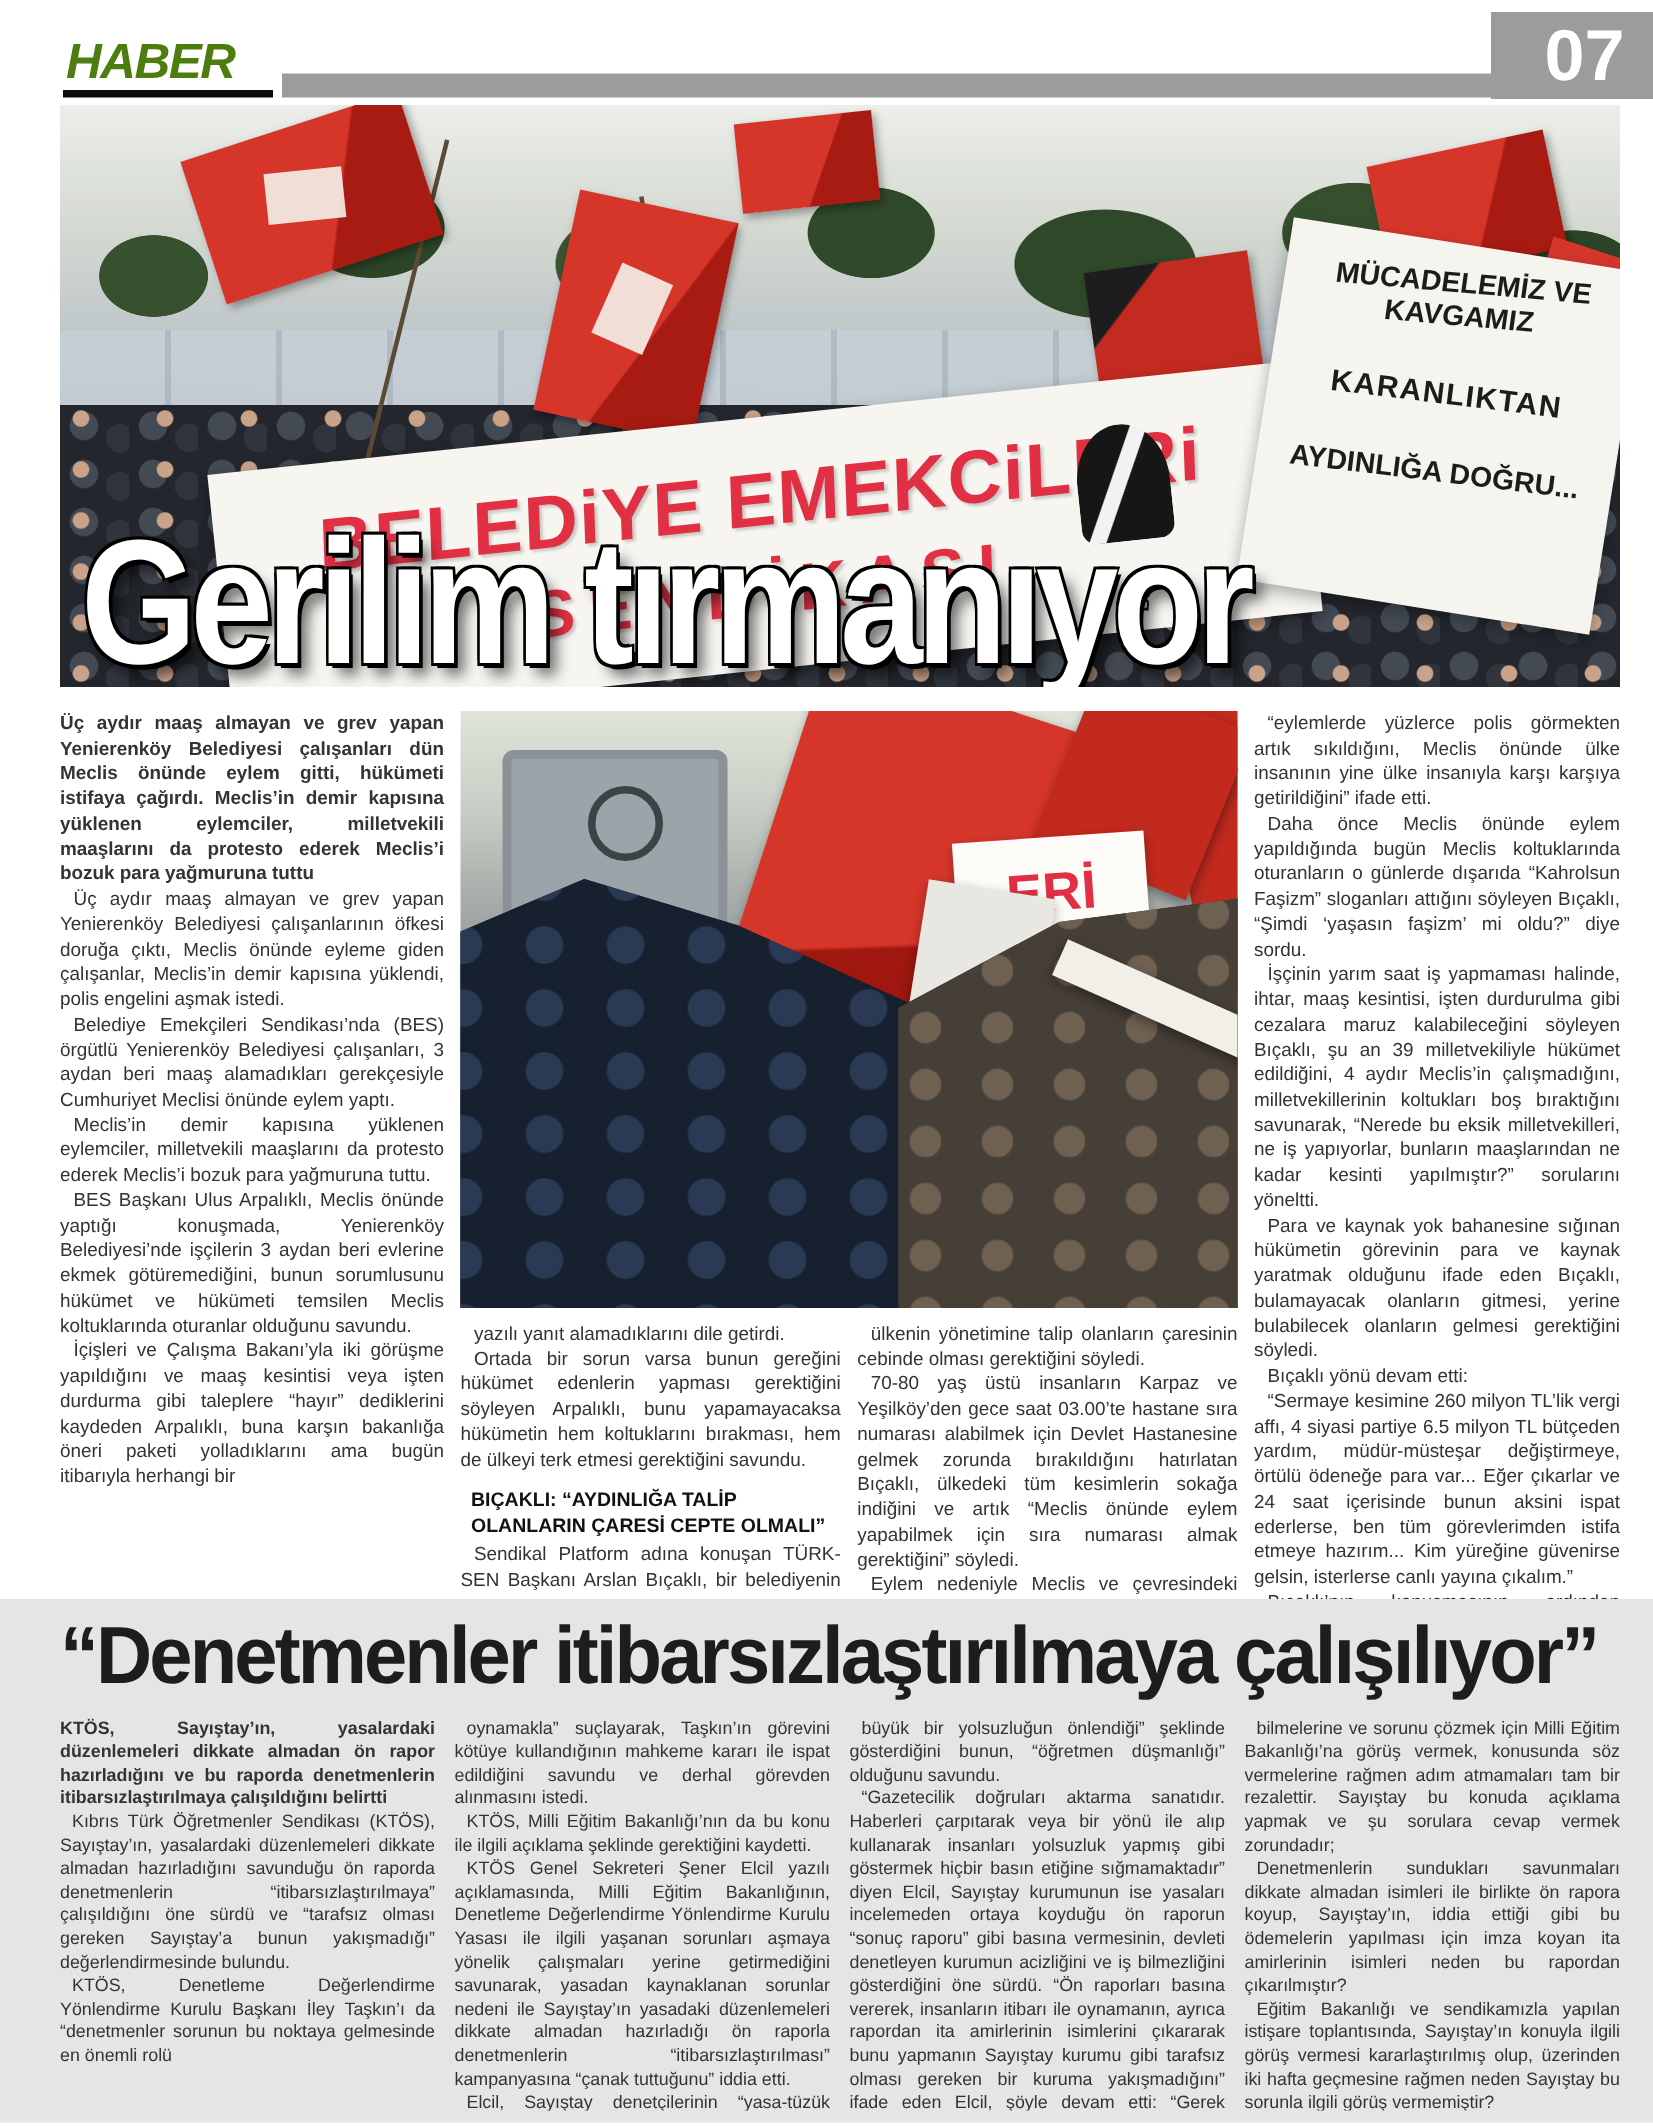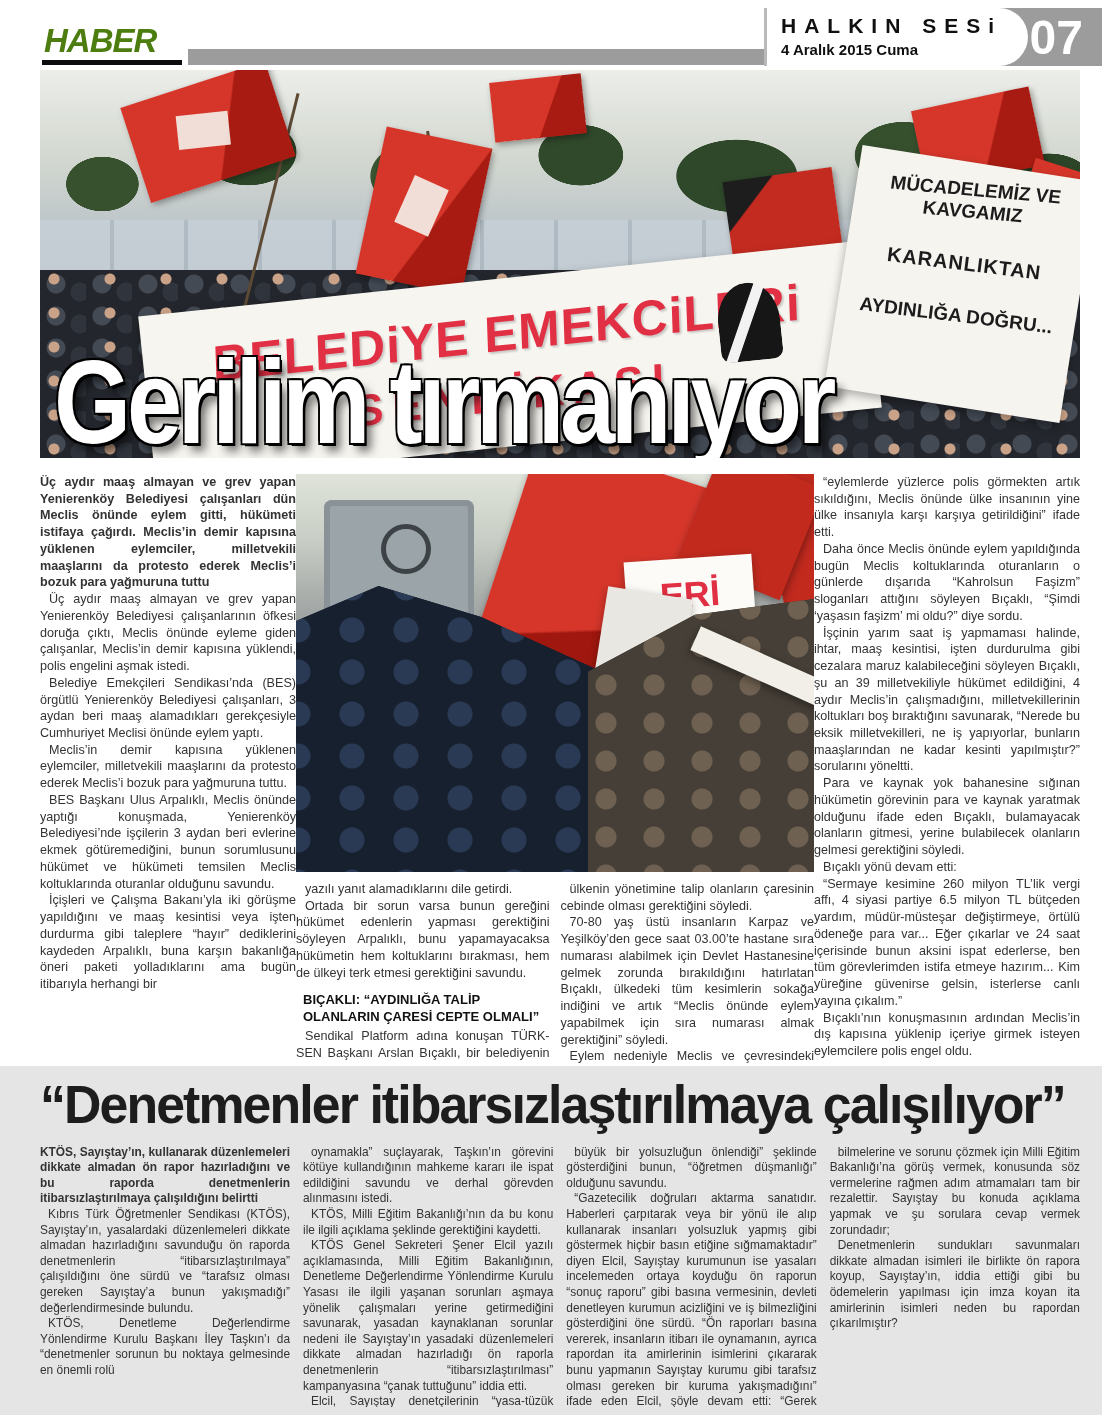--- a/index.html
+++ b/index.html
@@ -62,21 +62,21 @@
   .banner2 div{font-weight:800;color:#1c1c1c;}
   .b2l1{font-size:19px;transform:rotate(-4deg) skew(-3deg);}
   .b2l2{font-size:20px;margin-top:30px;transform:rotate(-2deg);letter-spacing:1px;}
   .b2l3{font-size:19px;margin-top:30px;transform:rotate(-2deg);}
   .headline-overlay{position:absolute;left:14px;bottom:0px;font-size:118px;font-weight:800;color:#fff;
         line-height:.95;white-space:nowrap;letter-spacing:-5px;transform:scaleX(.84);
         transform-origin:left bottom;
         text-shadow:3px 3px 0 #000,-2px -2px 0 #000,2px -2px 0 #000,-2px 2px 0 #000,8px 8px 10px rgba(0,0,0,.55);}
 
   
-  .story{display:grid;grid-template-columns:256px 518px 1fr;
+  .story{display:grid;grid-template-columns:256px 518px 1fr;column-gap:11px;
          margin:16px 22px 0 40px;height:592px;overflow:hidden;}
   .lead{font-size:15.5px;font-weight:bold;line-height:1.38;color:#222;margin:0 0 12px 0;}
   .bodycol p{font-size:12.6px;line-height:1.33;text-align:justify;text-indent:9px;margin:0;color:#333;}
   .subhead{font-weight:bold;font-size:13px;color:#111;line-height:1.3;margin:11px 0 2px 7px;}
   .midcols{display:grid;grid-template-columns:1fr 1fr;column-gap:11px;margin-top:9px;overflow:hidden;}
 
   
   .photo-mid{position:relative;height:398px;overflow:hidden;
              background:linear-gradient(#e0e4da 0%,#c9cfc6 16%,#abafac 30%,#6d7278 62%,#40454e 100%);}
   .monument{position:absolute;left:28px;top:26px;width:150px;height:150px;background:#9ba4a9;
@@ -112,24 +112,20 @@
 </style>
 </head>
 <body>
 
 <div class="page">
 
   <div class="header">
     <div class="haber">HABER</div>
     <div class="gray-bar"></div>
     <div class="masthead">
-      <div class="mast-text">
-        <div class="mast-title">HALKIN SESi</div>
-        <div class="mast-date">4 Aralık 2015 Cuma</div>
-      </div>
       <div class="pagenum">07</div>
     </div>
   </div>
 
   <div class="photo-main">
     <div class="trees"></div>
     <div class="wall"></div>
     <div class="crowd"></div>
 
     <div class="pole" style="left:230px;top:20px;height:220px;transform:rotate(14deg);"></div>
@@ -222,21 +218,21 @@
           <p>“Sermaye kesimine 260 milyon TL’lik vergi affı, 4 siyasi partiye 6.5 milyon TL bütçeden yardım, müdür-müsteşar değiştirmeye, örtülü ödeneğe para var... Eğer çıkarlar ve 24 saat içerisinde bunun aksini ispat ederlerse, ben tüm görevlerimden istifa etmeye hazırım... Kim yüreğine güvenirse gelsin, isterlerse canlı yayına çıkalım.”</p>
           <p>Bıçaklı’nın konuşmasının ardından Meclis’in dış kapısına yüklenip içeriye girmek isteyen eylemcilere polis engel oldu.</p>
         </div>
     </div>
   </div>
 
   <div class="bottom">
     <h1 class="bottom-headline">“Denetmenler itibarsızlaştırılmaya çalışılıyor”</h1>
     <div class="bottom-cols">
       <div>
-        <p class="intro" style="text-indent:0;">KTÖS, Sayıştay’ın, kullanarak düzenlemeleri dikkate almadan ön rapor hazırladığını ve bu raporda denetmenlerin itibarsızlaştırılmaya çalışıldığını belirtti</p>
+        <p class="intro" style="text-indent:0;">KTÖS, Sayıştay’ın, yasalardaki düzenlemeleri dikkate almadan ön rapor hazırladığını ve bu raporda denetmenlerin itibarsızlaştırılmaya çalışıldığını belirtti</p>
         <div>
             <p>Kıbrıs Türk Öğretmenler Sendikası (KTÖS), Sayıştay’ın, yasalardaki düzenlemeleri dikkate almadan hazırladığını savunduğu ön raporda denetmenlerin “itibarsızlaştırılmaya” çalışıldığını öne sürdü ve “tarafsız olması gereken Sayıştay’a bunun yakışmadığı” değerlendirmesinde bulundu.</p>
             <p>KTÖS, Denetleme Değerlendirme Yönlendirme Kurulu Başkanı İley Taşkın’ı da “denetmenler sorunun bu noktaya gelmesinde en önemli rolü</p>
           </div>
       </div>
       <div>
         <div>
             <p>oynamakla” suçlayarak, Taşkın’ın görevini kötüye kullandığının mahkeme kararı ile ispat edildiğini savundu ve derhal görevden alınmasını istedi.</p>
             <p>KTÖS, Milli Eğitim Bakanlığı’nın da bu konu ile ilgili açıklama şeklinde gerektiğini kaydetti.</p>
             <p>KTÖS Genel Sekreteri Şener Elcil yazılı açıklamasında, Milli Eğitim Bakanlığının, Denetleme Değerlendirme Yönlendirme Kurulu Yasası ile ilgili yaşanan sorunları aşmaya yönelik çalışmaları yerine getirmediğini savunarak, yasadan kaynaklanan sorunlar nedeni ile Sayıştay’ın yasadaki düzenlemeleri dikkate almadan hazırladığı ön raporla denetmenlerin “itibarsızlaştırılması” kampanyasına “çanak tuttuğunu” iddia etti.</p>
@@ -246,18 +242,19 @@
       <div>
         <div>
             <p>büyük bir yolsuzluğun önlendiği” şeklinde gösterdiğini bunun, “öğretmen düşmanlığı” olduğunu savundu.</p>
             <p>“Gazetecilik doğruları aktarma sanatıdır. Haberleri çarpıtarak veya bir yönü ile alıp kullanarak insanları yolsuzluk yapmış gibi göstermek hiçbir basın etiğine sığmamaktadır” diyen Elcil, Sayıştay kurumunun ise yasaları incelemeden ortaya koyduğu ön raporun “sonuç raporu” gibi basına vermesinin, devleti denetleyen kurumun acizliğini ve iş bilmezliğini gösterdiğini öne sürdü. “Ön raporları basına vererek, insanların itibarı ile oynamanın, ayrıca rapordan ita amirlerinin isimlerini çıkararak bunu yapmanın Sayıştay kurumu gibi tarafsız olması gereken bir kuruma yakışmadığını” ifade eden Elcil, şöyle devam etti: “Gerek Sayıştay Başkanı, gerekse kurul üyelerinin konuyu yakından</p>
           </div>
       </div>
       <div>
         <div>
             <p>bilmelerine ve sorunu çözmek için Milli Eğitim Bakanlığı’na görüş vermek, konusunda söz vermelerine rağmen adım atmamaları tam bir rezalettir. Sayıştay bu konuda açıklama yapmak ve şu sorulara cevap vermek zorundadır;</p>
             <p>Denetmenlerin sundukları savunmaları dikkate almadan isimleri ile birlikte ön rapora koyup, Sayıştay’ın, iddia ettiği gibi bu ödemelerin yapılması için imza koyan ita amirlerinin isimleri neden bu rapordan çıkarılmıştır?</p>
+            <p>Eğitim Bakanlığı ve sendikamızla yapılan istişare toplantısında, Sayıştay’ın konuyla ilgili görüş vermesi kararlaştırılmış olup, üzerinden iki hafta geçmesine rağmen neden Sayıştay bu sorunla ilgili görüş vermemiştir?</p>
           </div>
       </div>
     </div>
   </div>
 
 </div>
 
 </body></html>

